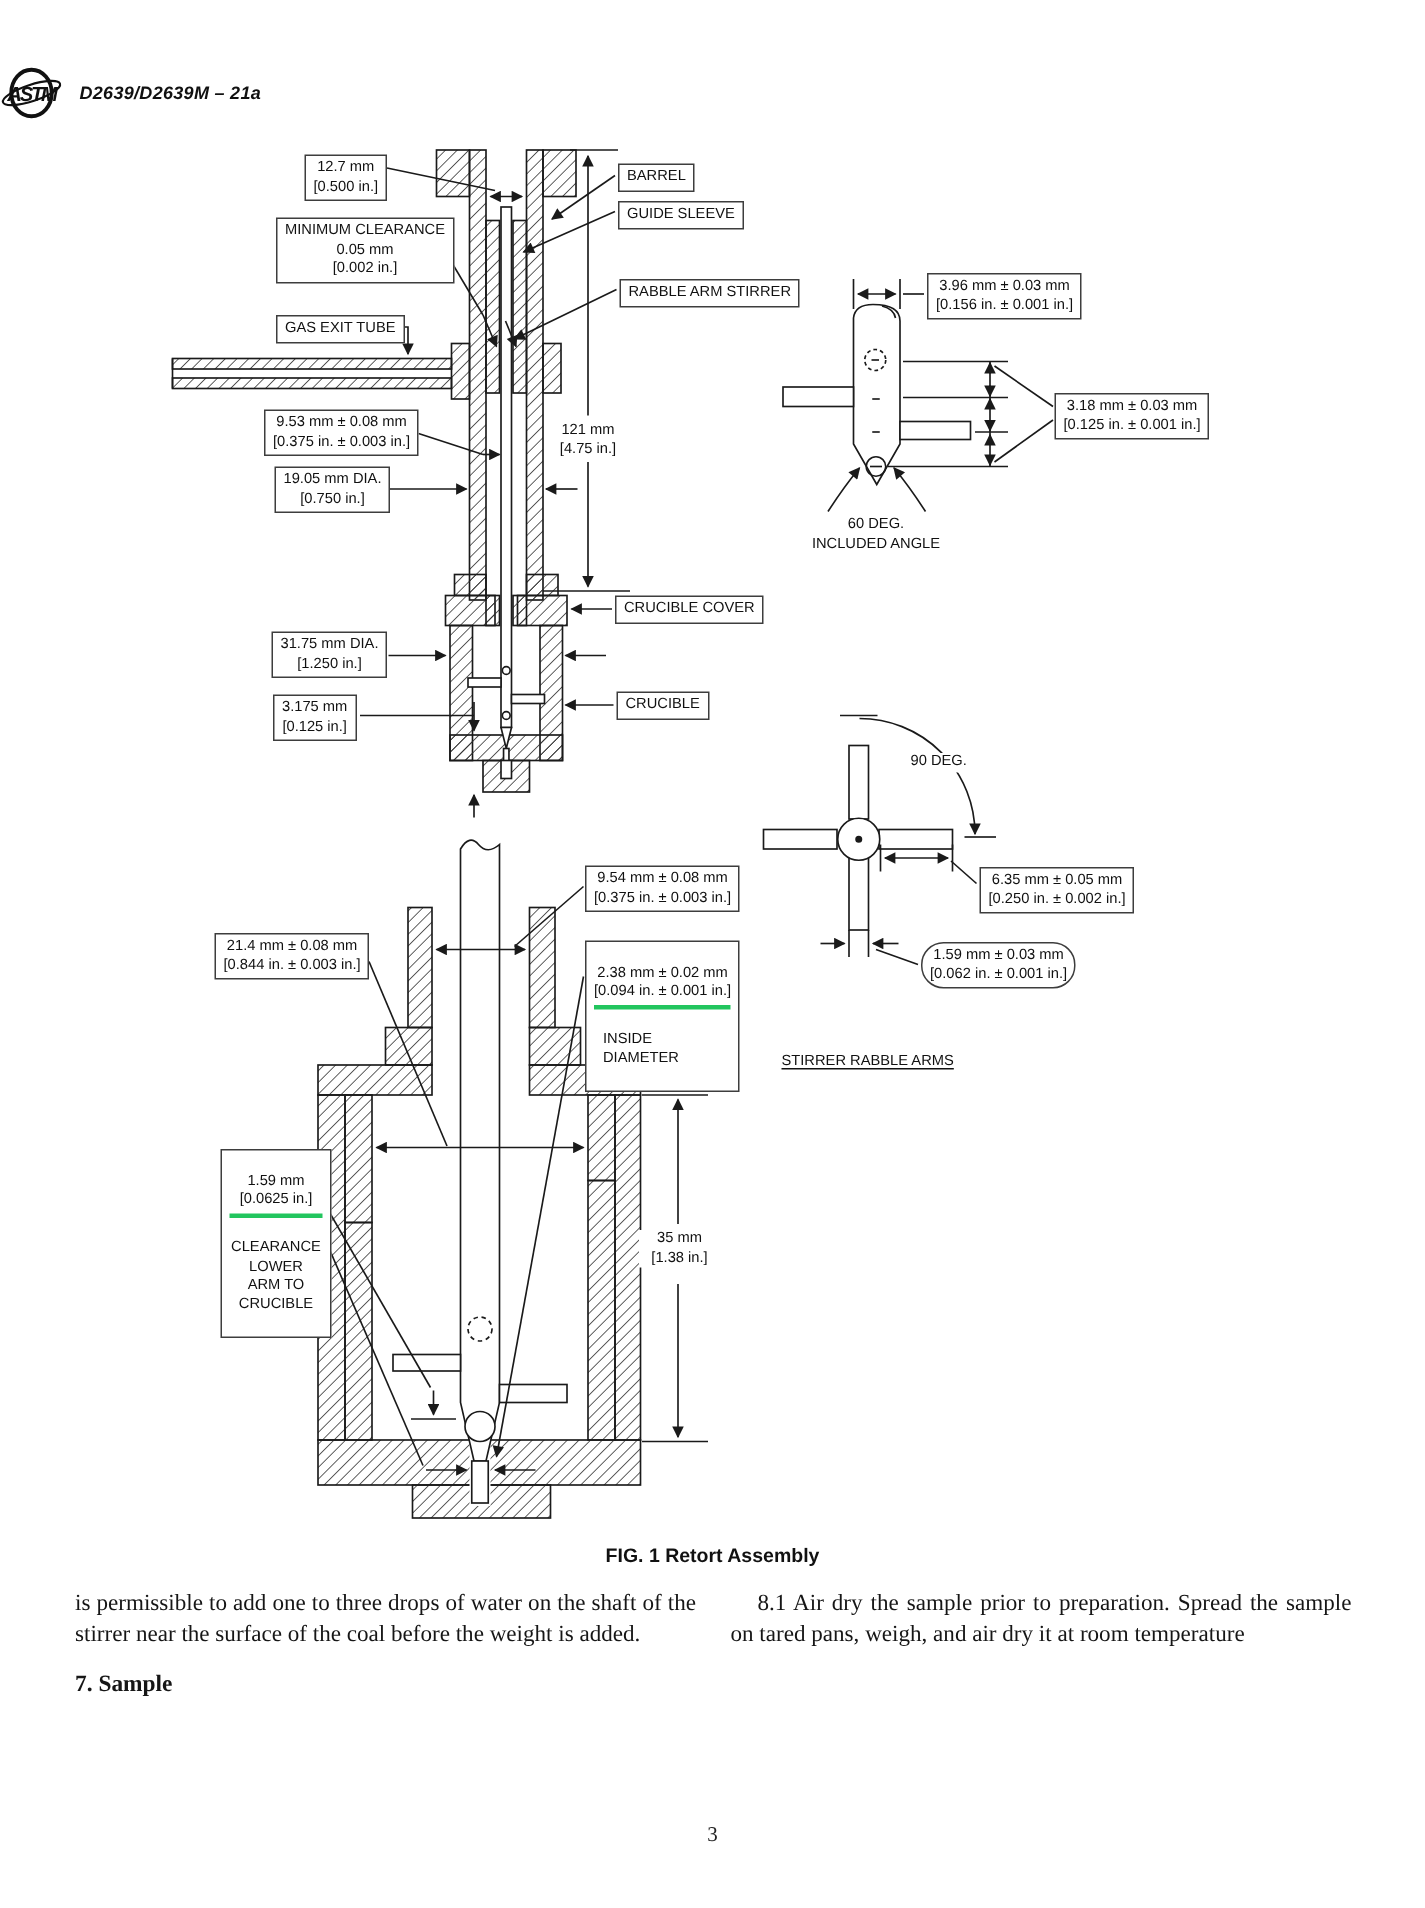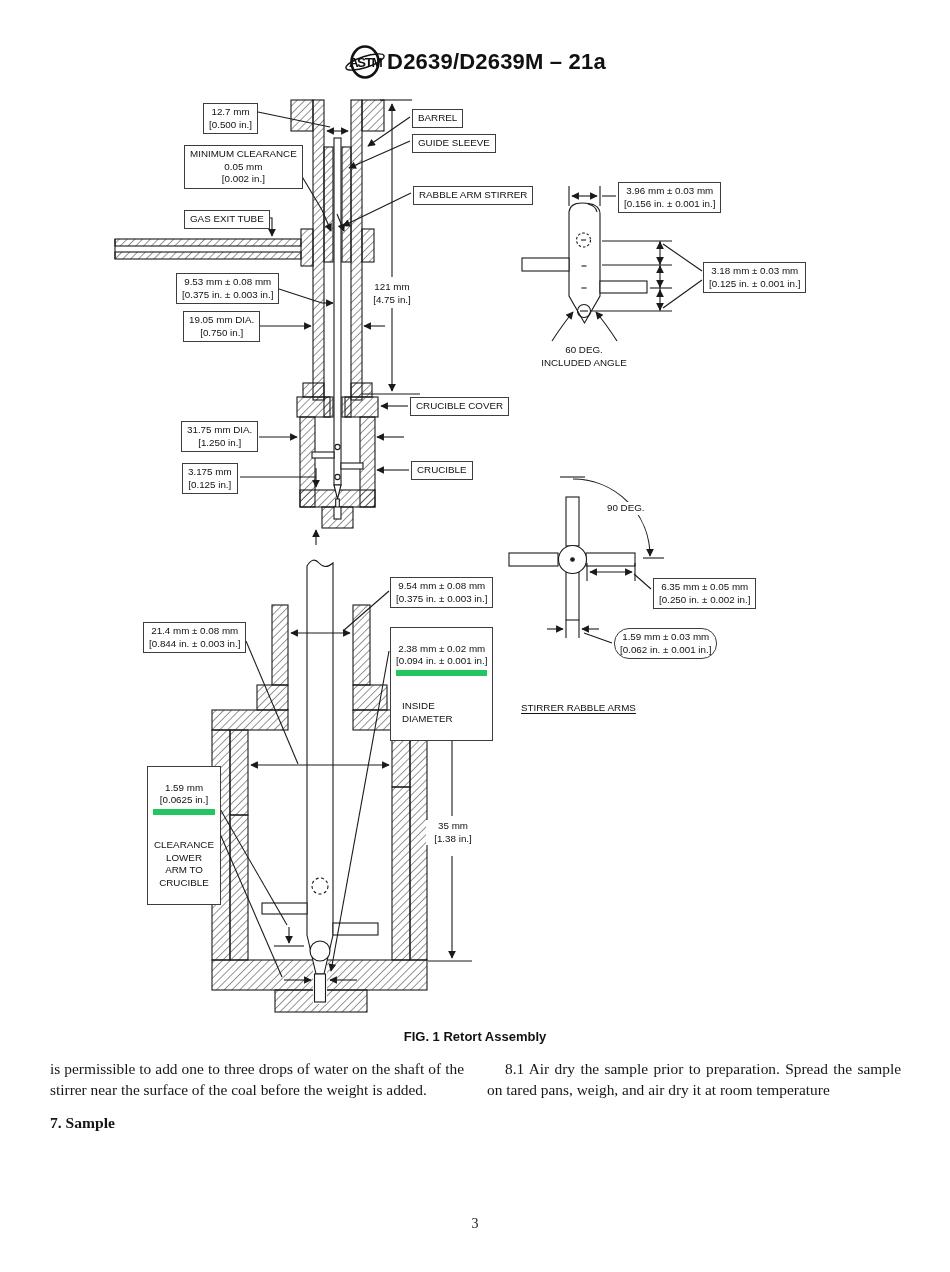--- a/index.html
+++ b/index.html
@@ -1,31 +1,31 @@
 <!DOCTYPE html>
 <html><head>
 <meta charset="utf-8">
 <style>
   html,body{margin:0;padding:0;background:#e8e8e8;}
   .page{position:relative;width:950px;height:1272px;background:#ffffff;overflow:hidden;
         font-family:"Liberation Sans",sans-serif;color:#1a1a1a;}
   
-  .hdr{position:absolute;top:44px;left:0;right:0;display:flex;justify-content:center;
-       align-items:center;gap:1px;}
-  .hdr .code{font-weight:bold;font-size:22px;letter-spacing:.2px;color:#111;}
+  .hdr{position:absolute;top:44px;left:0;right:0;display:flex;justify-content:flex-start;
+       align-items:center;gap:11px;font-style:italic;}
+  .hdr .code{font-weight:bold;font-size:12px;letter-spacing:.2px;color:#111;}
   
   .diagram-svg{position:absolute;left:0;top:85px;z-index:1;}
   .lbl{position:absolute;z-index:2;border:1.2px solid #3d3d3d;background:#fff;
        padding:2px 5px;font-size:9.8px;line-height:1.28;text-align:center;
        white-space:pre-line;color:#111;}
   .txt{position:absolute;z-index:2;background:#fff;font-size:9.8px;line-height:1.3;
        text-align:center;white-space:pre-line;color:#111;}
   .u{ text-decoration:underline; text-underline-offset:2px;}
   .lbl .blk{display:block;white-space:pre-line;}
-  .lbl .rule-under{border-bottom:6px solid #22c55e;padding-bottom:2px;margin-bottom:12px;}
+  .lbl .rule-under{border-bottom:3px solid #22c55e;padding-bottom:2px;margin-bottom:2px;}
   .lbl .left-al{text-align:left;padding-left:6px;}
   .caption{position:absolute;top:1029px;left:0;right:0;text-align:center;z-index:2;
            font-weight:bold;font-size:13px;color:#111;}
   
   .col{position:absolute;top:1058px;width:414px;font-family:"Liberation Serif",serif;
        font-size:15.4px;line-height:1.38;text-align:justify;color:#161616;z-index:2;}
   .col-l{left:50px;}
   .col-r{left:487px;}
   .col p{margin:0;}
   .col .sec-h{font-family:"Liberation Serif",serif;font-weight:bold;font-size:15.6px;

